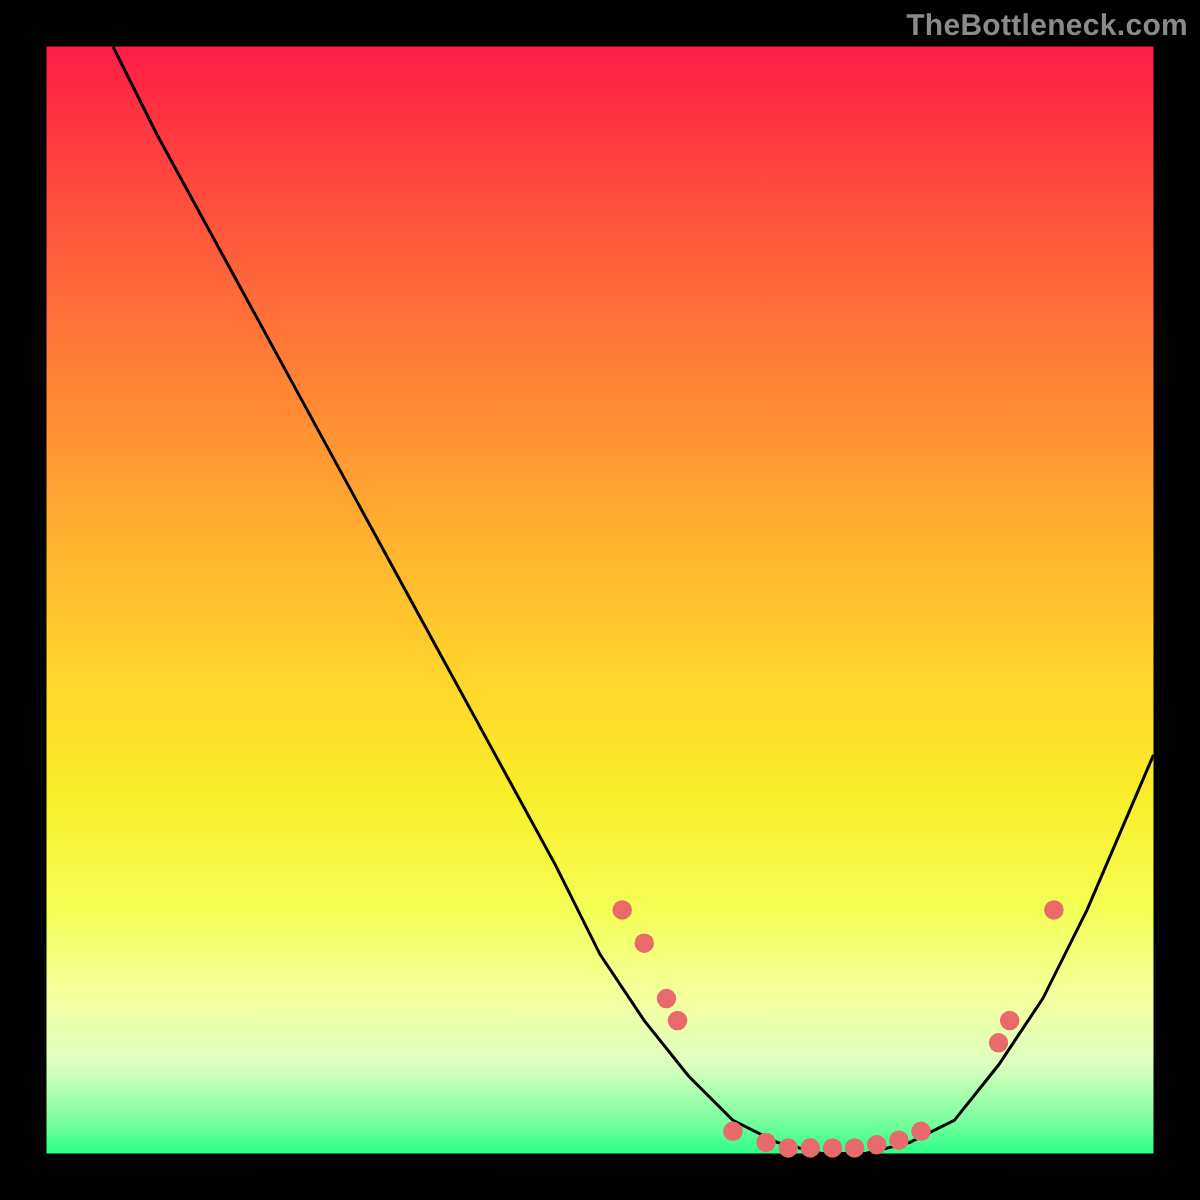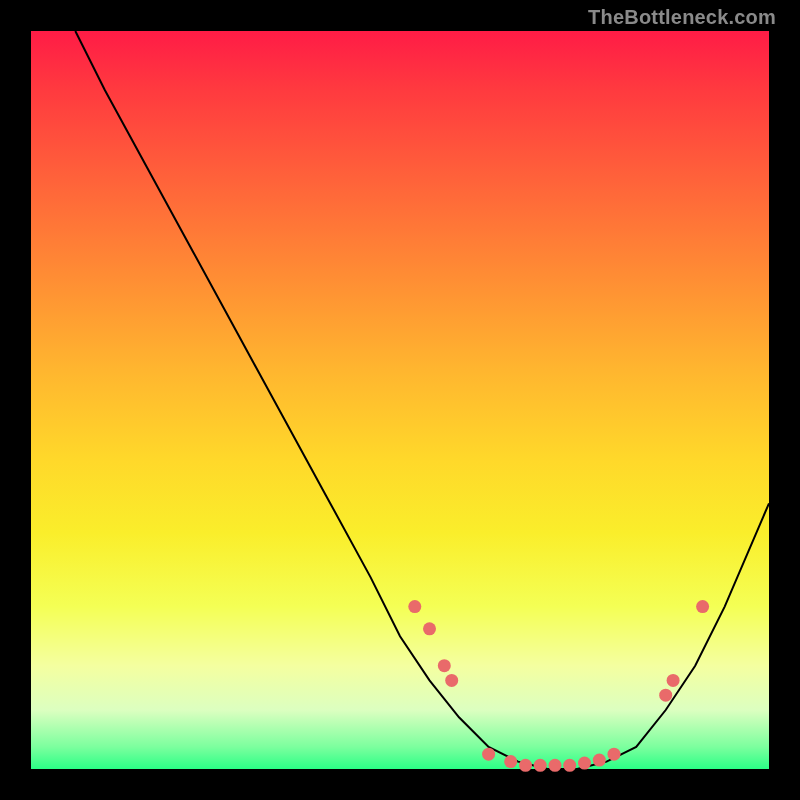--- a/index.html
+++ b/index.html
@@ -1,21 +1,21 @@
 <!DOCTYPE html>
 <html><head>
 <meta charset="utf-8">
 <style>
   * { margin: 0; padding: 0; box-sizing: border-box; }
   html, body { width: 800px; height: 800px; background: #000; overflow: hidden; }
   .container { position: relative; width: 800px; height: 800px; }
   .attribution {
     position: absolute;
     top: 6px;
-    right: 24px;
+    right: 8px;
     font-family: Arial, sans-serif;
     font-size: 20px;
     font-weight: bold;
     color: #8a8a8a;
     letter-spacing: 0.2px;
   }
   .plot-area {
     position: absolute;
     left: 31px;
     top: 31px;

